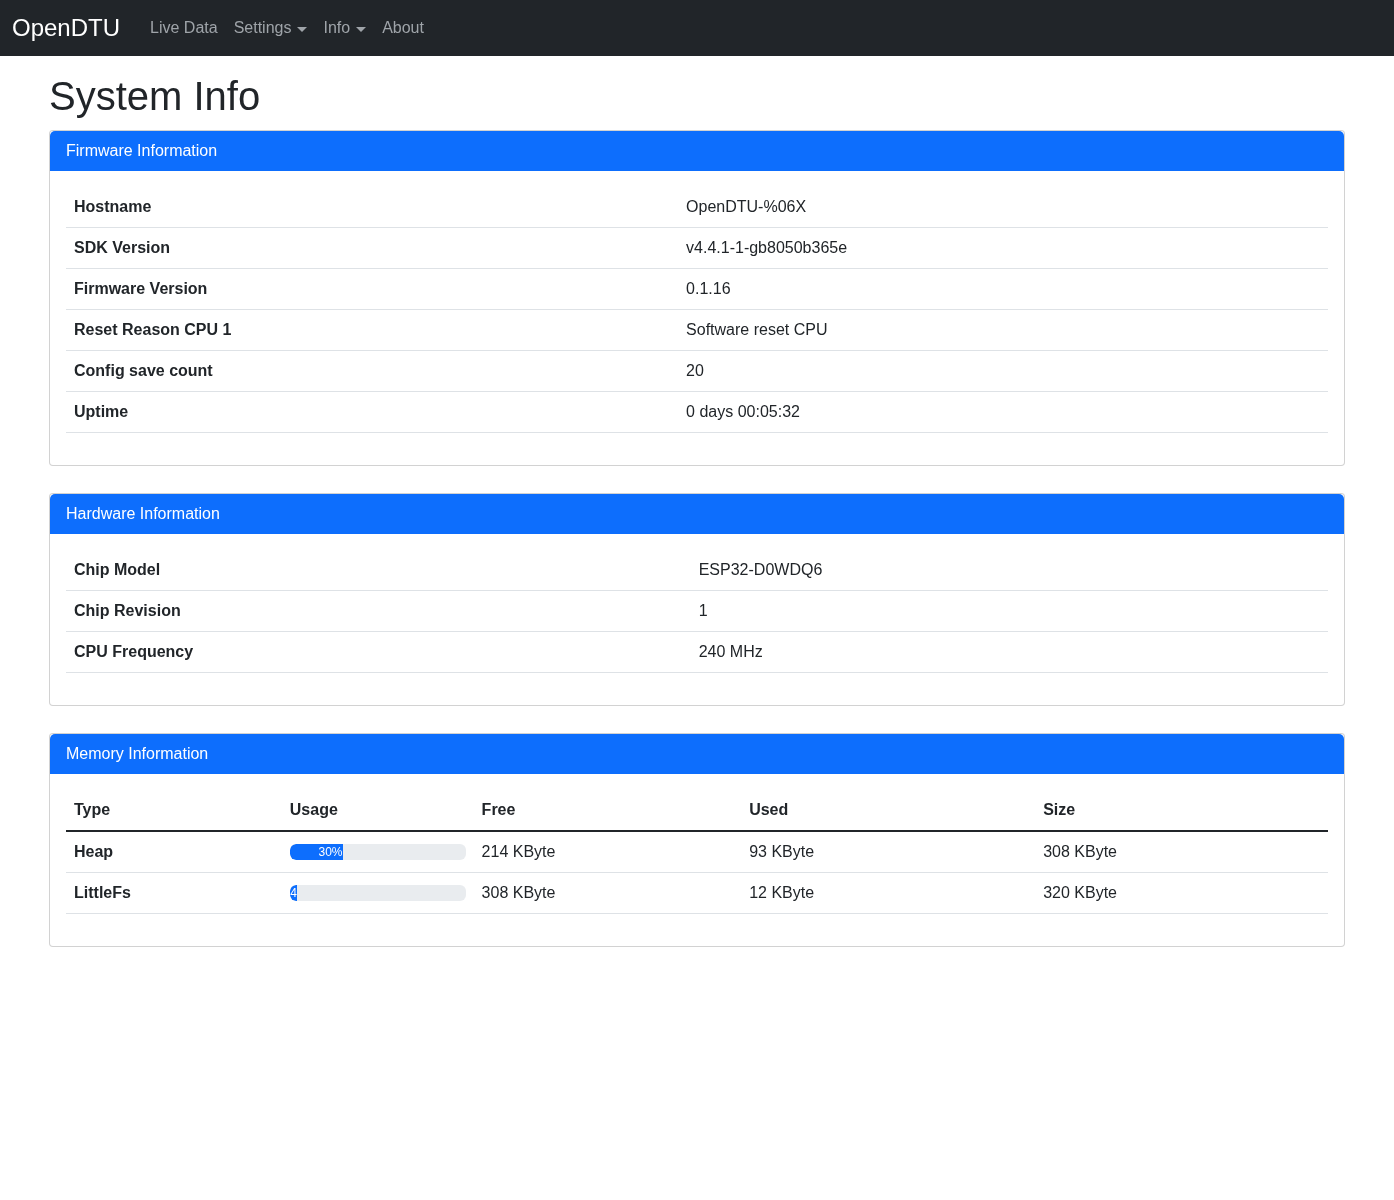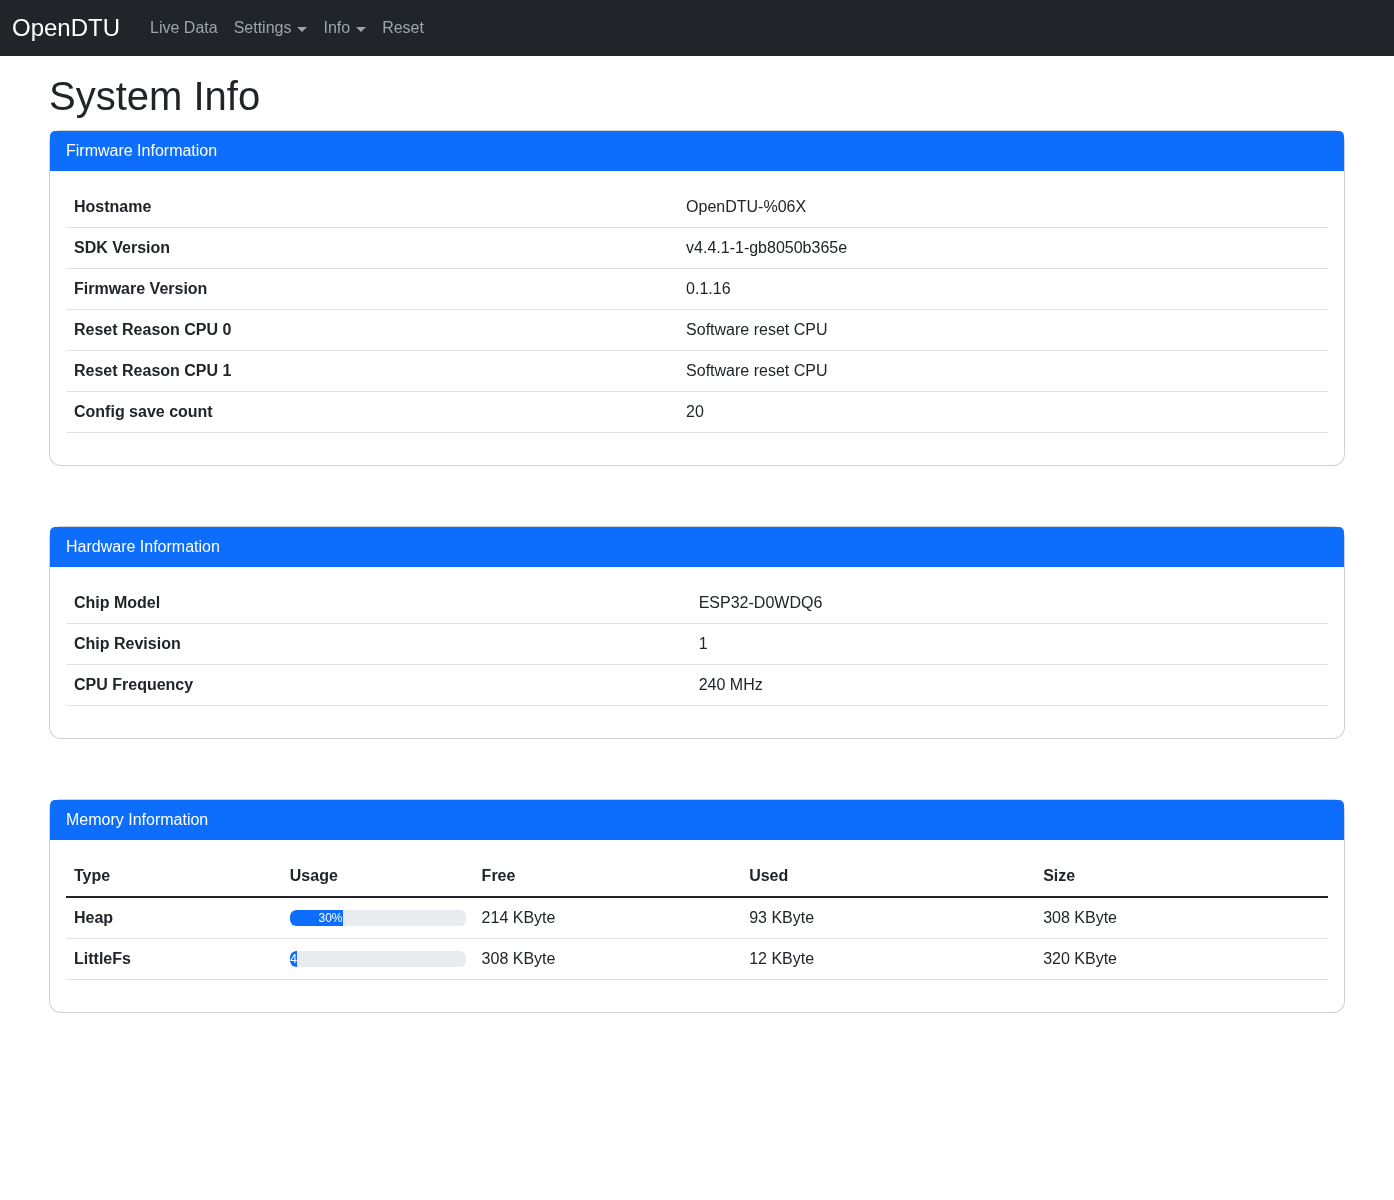--- a/index.html
+++ b/index.html
@@ -36,21 +36,21 @@
     border-top:5px solid var(--nav-link);
   }
   
   .container{max-width:1320px;margin:0 auto;padding:0 12px;}
   h1.page-title{
     font-size:40px;font-weight:500;line-height:1.2;color:var(--text);
     margin:16px 0 10px 0;
   }
   
   .card{
-    border:1px solid rgba(0,0,0,0.175);border-radius:12px;margin-bottom:60px;
+    border:1px solid rgba(0,0,0,0.175);border-radius:4px;margin-bottom:27px;
     background:#fff;
   }
   .card-header{
     background:var(--primary);color:#ffffff;padding:8px 16px;font-size:16px;
     border-radius:5px 5px 0 0;line-height:24px;
   }
   .card-body{padding:16px;}
   
   table{width:100%;border-collapse:collapse;margin-bottom:16px;}
   td,th{
@@ -94,21 +94,21 @@
         </a>
       </li>
     <li>
         <a class="nav-link">
           <span>Info</span>
           <span class="caret"></span>
         </a>
       </li>
     <li>
         <a class="nav-link">
-          <span>Reset</span>
+          <span>About</span>
         </a>
       </li>
   </ul>
 </nav>
 
 <div class="container">
   <h1 class="page-title">System Info</h1>
 
   <div class="card">
     <div class="card-header">Firmware Information</div>
@@ -121,30 +121,30 @@
           </tr>
           <tr>
             <td class="label">SDK Version</td>
             <td>v4.4.1-1-gb8050b365e</td>
           </tr>
           <tr>
             <td class="label">Firmware Version</td>
             <td>0.1.16</td>
           </tr>
           <tr>
-            <td class="label">Reset Reason CPU 0</td>
-            <td>Software reset CPU</td>
-          </tr>
-          <tr>
             <td class="label">Reset Reason CPU 1</td>
             <td>Software reset CPU</td>
           </tr>
           <tr>
             <td class="label">Config save count</td>
             <td>20</td>
+          </tr>
+          <tr>
+            <td class="label">Uptime</td>
+            <td>0 days 00:05:32</td>
           </tr>
         </tbody>
       </table>
     </div>
   </div>
 
   <div class="card">
     <div class="card-header">Hardware Information</div>
     <div class="card-body">
       <table class="tbl-hw">

